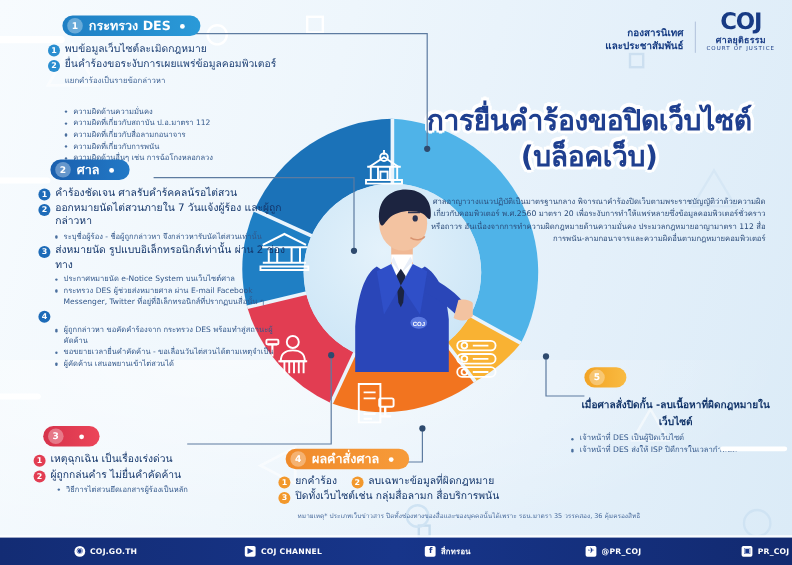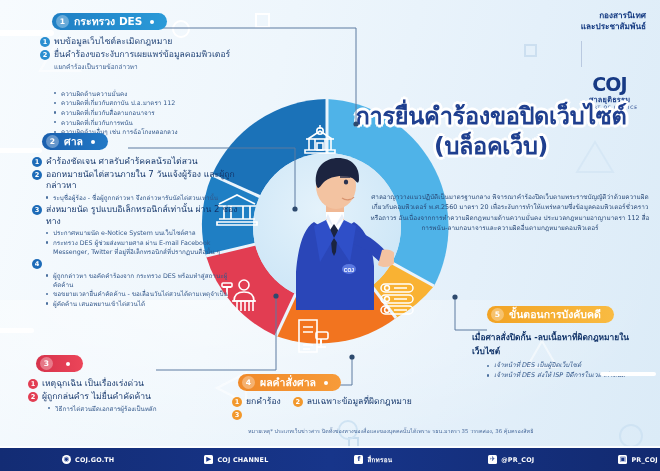--- a/index.html
+++ b/index.html
@@ -15,38 +15,38 @@
   .wave { position:absolute; left:-40px; top:300px; width:760px; height:180px;
           background:radial-gradient(ellipse at 30% 0%, rgba(255,255,255,.55), rgba(255,255,255,0) 62%); }
 
   
   .deco { position:absolute; opacity:.55; }
   .sq-o { position:absolute; border:2px solid #c4dcef; }
   .circ-o { position:absolute; border:2px solid #cfe3f3; border-radius:50%; }
   .bar-w { position:absolute; background:#ffffff; border-radius:3px; }
 
   
-  .header { position:absolute; right:14px; top:10px; display:flex; align-items:flex-start; gap:9px;flex-direction:column; }
+  .header { position:absolute; right:14px; top:10px; display:flex; align-items:flex-end; gap:9px; }
   .hdr-text { text-align:right; font-size:8.2px; line-height:1.35; color:#143a82; font-weight:bold; }
   .hdr-div { width:1px; height:26px; background:#b9c9e0; }
   .logo { text-align:center; color:#173a84; }
   .logo-coj { font-size:19px; font-weight:bold; letter-spacing:-1px; line-height:.9; }
   .logo-th { font-size:7.4px; font-weight:bold; letter-spacing:.2px; }
   .logo-en { font-size:4.6px; letter-spacing:.9px; }
 
   
-  .title-wrap { position:absolute; left:330px; top:102px; width:322px; text-align:center; }
+  .title-wrap { position:absolute; left:330px; top:86px; width:322px; text-align:center; }
   .title-line { display:inline-block; font-size:23.5px; font-weight:bold; color:#1f3f8f;
                 line-height:1.22; letter-spacing:-.3px;
                 text-shadow: -2px 0 #fff, 2px 0 #fff, 0 -2px #fff, 0 2px #fff,
                              -2px -2px #fff, 2px -2px #fff, -2px 2px #fff, 2px 2px #fff,
                              -3px 0 #fff, 3px 0 #fff, 0 3px #fff, 0 -3px #fff; }
   .title-sub { margin-top:1px; }
-  .title-desc { position:absolute; left:366px; top:163px; width:288px; text-align:center;
-                font-size:6.4px; line-height:1.62; color:#2a4a78;margin-top:29px; }
+  .title-desc { position:absolute; left:350px; top:163px; width:288px; text-align:right;
+                font-size:6.4px; line-height:1.62; color:#2a4a78; }
 
   
   .donut { position:absolute; left:196px; top:96px; width:262px; height:262px; border-radius:50%; }
   .donut-hole { position:absolute; left:253px; top:153px; width:148px; height:148px; border-radius:50%;
                 background:radial-gradient(circle at 45% 38%, #e4f2fb 0%, #cfe7f7 70%, #c2e0f4 100%); }
   .seg-icon { position:absolute; color:#fff; }
 
   
   .person { position:absolute; left:270px; top:150px; width:124px; height:160px; }
 
@@ -75,21 +75,21 @@
   .bnum.r { background:#e23d52; } .bnum.o { background:#f2982c; }
   .rtxt { font-size:8.6px; font-weight:normal; color:#1a3d72; line-height:1.32; }
   .rtxt.dk { color:#13356a; }
   .sub { font-size:6.3px; color:#32578a; line-height:1.45; margin-left:14px; }
   .sub-h { font-size:6.5px; color:#3a5f92; margin-left:14px; margin-bottom:17px; }
   .dot-li { position:relative; padding-left:7px; margin-bottom:.5px; }
   .dot-li:before { content:""; position:absolute; left:0; top:3.4px; width:2.4px; height:2.4px;
                    border-radius:50%; background:#4a6f9e; }
 
   
-  .s5-head { font-size:8.4px; font-weight:bold; color:#13356a; }
+  .s5-head { font-size:8.4px; font-weight:bold; color:#13356a;text-align:center; }
   .s5-li { font-size:6.4px; color:#33578a; position:relative; padding-left:7px; line-height:1.5; }
   .s5-li:before { content:""; position:absolute; left:0; top:3.6px; width:2.4px; height:2.4px;
                   border-radius:50%; background:#4a6f9e; }
 
   .note { position:absolute; font-size:5.4px; color:#46689a; line-height:1.4; }
 
   
   .footer { position:absolute; left:0; bottom:0; width:660px; height:23px;
             background:linear-gradient(90deg,#132c74 0%,#17358a 50%,#122a70 100%);
             display:flex; align-items:center; }
@@ -361,31 +361,31 @@
         <span class="bnum o">1</span>
         <span class="rtxt dk">ยกคำร้อง</span>
       </div>
       <div class="row">
         <span class="bnum o">2</span>
         <span class="rtxt dk">ลบเฉพาะข้อมูลที่ผิดกฎหมาย</span>
       </div>
     </div>
     <div class="row">
       <span class="bnum o">3</span>
+      <span class="rtxt dk">ปิดทั้งเว็บไซต์เช่น กลุ่มสื่อลามก สื่อบริการพนัน</span>
     </div>
   </div>
   <div class="note" style="left:248px;top:428px;width:320px;">หมายเหตุ* ประเภทเว็บข่าวสาร ปิดทั้งช่องทางของสื่อและของบุคคลนั้นได้เพราะ รธน.มาตรา 35 วรรคสอง, 36 คุ้มครองสิทธิ</div>
 
   <div class="pill pill-yel" style="left:487px;top:306px;">
     <span class="num">5</span>
-    <span class="ptxt">ขั้นตอนการบังคับคดี</span>
   </div>
   <div class="block" style="left:472px;top:330px;width:182px;">
     <div class="s5-head">เมื่อศาลสั่งปิดกั้น -ลบเนื้อหาที่ผิดกฎหมายในเว็บไซต์</div>
-    <div style="margin-top:3px;margin-left:15px;font-style:italic;">
+    <div style="margin-top:3px;margin-left:4px;">
       <div class="s5-li">เจ้าหน้าที่ DES เป็นผู้ปิดเว็บไซต์</div>
       <div class="s5-li">เจ้าหน้าที่ DES ส่งให้ ISP ปิดืการในเวลากำหนด</div>
     </div>
   </div>
   <div class="bar-w" style="left:600px;top:372px;width:56px;height:4px;"></div>
 
   <div class="f-sep"></div>
   <div class="footer">
     <div class="fitem" style="margin-left:62px;">
       <span class="fico rnd">◉</span>

